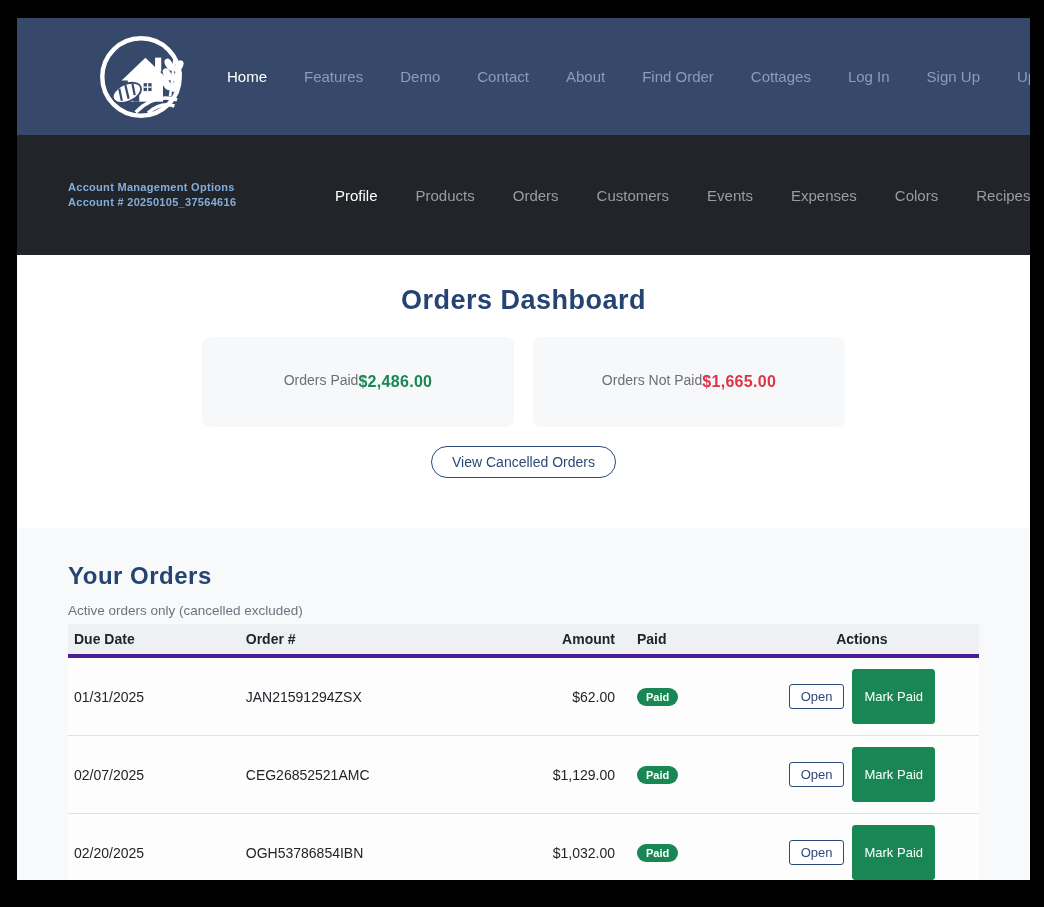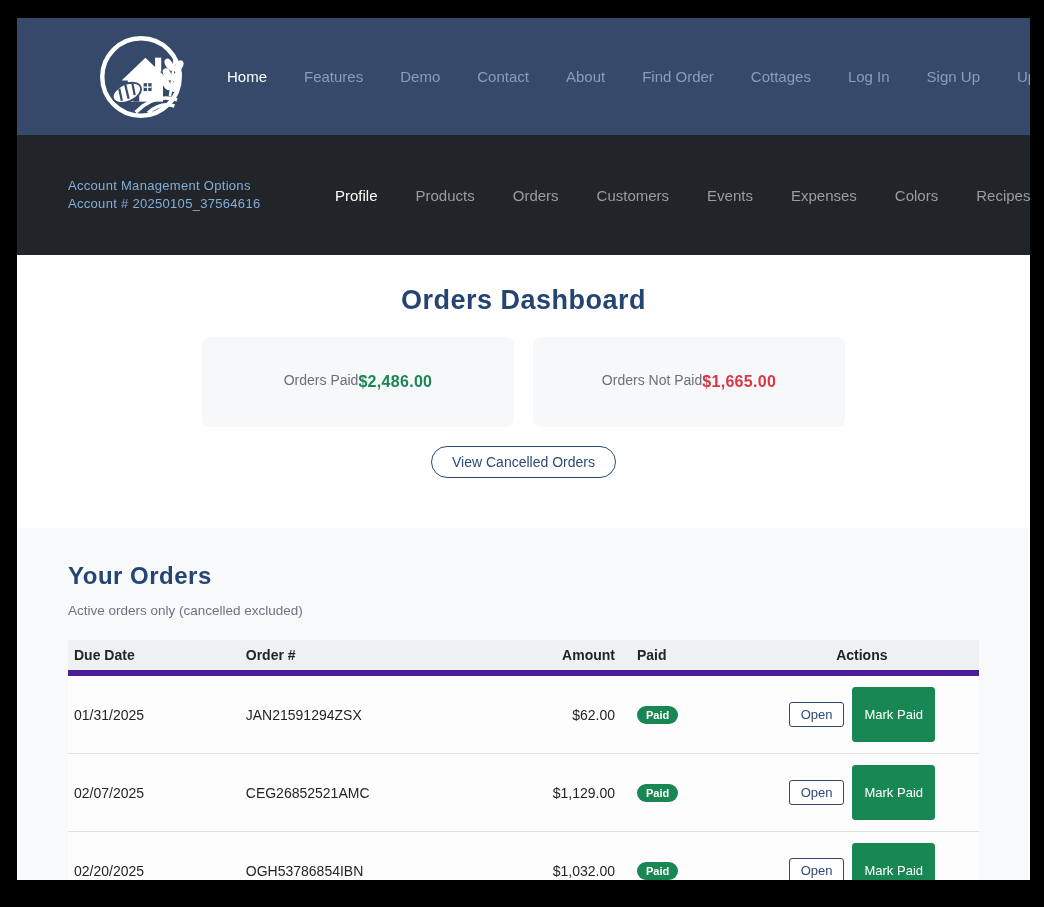--- a/index.html
+++ b/index.html
@@ -8,43 +8,43 @@
 
   
   .topnav { height:117px; background:#36496b; display:flex; align-items:center; padding-left:80px; }
   .logo-wrap { width:88px; height:88px; flex:0 0 auto; }
   .topnav-links { display:flex; align-items:center; margin-left:42px; gap:37px; }
   .topnav-links a { font-size:15px; color:#8c9cb9; text-decoration:none; white-space:nowrap; cursor:pointer; }
   .topnav-links a.active { color:#ffffff; }
 
   
   .subnav { height:120px; background:#212529; display:flex; align-items:center; padding-left:51px; }
-  .account-block { width:240px; flex:0 0 auto; color:#84add9; font-weight:normal; font-size:13px; line-height:1.35; letter-spacing:.3px; }
+  .account-block { width:240px; flex:0 0 auto; color:#84add9; font-weight:bold; font-size:11px; line-height:1.35; letter-spacing:.3px; }
   .subnav-links { display:flex; align-items:center; margin-left:27px; gap:38px; }
   .subnav-links a { font-size:15px; color:#999da2; text-decoration:none; white-space:nowrap; cursor:pointer; }
   .subnav-links a.active { color:#ffffff; }
 
   
   .hero { height:273px; background:#fff; text-align:center; padding-top:30px; }
   .hero h1 { font-size:27px; color:#254472; letter-spacing:.5px; margin-bottom:21px; }
   .cards { display:flex; justify-content:center; gap:19px; }
   .stat-card { width:312px; height:90px; background:#f7f8fa; border-radius:8px; display:flex; flex-direction:row; align-items:center; justify-content:center; }
   .stat-label { font-size:14px; color:#6d6f72; margin-bottom:4px; }
   .stat-value { font-size:16px; font-weight:bold; letter-spacing:.3px; }
   .stat-value.green { color:#198754; }
   .stat-value.red { color:#dc3545; }
   .pill-btn { display:inline-block; margin-top:19px; padding:7px 20px; font-size:14px; color:#2c4a77; background:#fff; border:1.5px solid #2c4a77; border-radius:17px; cursor:pointer; font-family:inherit; }
 
   
   .orders-section { background:#f8f9fa; min-height:352px; padding:34px 51px 0; }
   .orders-section h2 { font-size:24px; color:#254472; letter-spacing:.5px; margin-bottom:13px; }
-  .orders-sub { font-size:13.5px; color:#6c757d; margin-bottom:22px; }
+  .orders-sub { font-size:13.5px; color:#6c757d; margin-bottom:6px; }
 
   table { width:100%; border-collapse:collapse; font-size:14px; color:#212529; }
-  thead th { background:#eef0f2; text-align:left; font-weight:bold; padding:7px 6px; border-bottom:6px solid #4c1d95; }
+  thead th { background:#eef0f2; text-align:left; font-weight:bold; padding:7px 6px; border-bottom:4px solid #4c1d95; }
   tbody td { background:#fdfdfe; padding:11px 6px; border-bottom:1px solid #dee2e6; }
   th.col-amount, td.col-amount { text-align:right; width:110px; padding-right:10px; }
   th.col-paid, td.col-paid { width:115px; padding-left:12px; }
   th.col-actions, td.col-actions { width:225px; text-align:center; }
   th.col-due { width:165px; }
   th.col-order { width:260px;margin-top:11px; }
 
   .badge { display:inline-block; font-size:11px; font-weight:bold; padding:3px 9px; border-radius:10px; }
   .badge--paid { background:#198754; color:#fff; }
 

